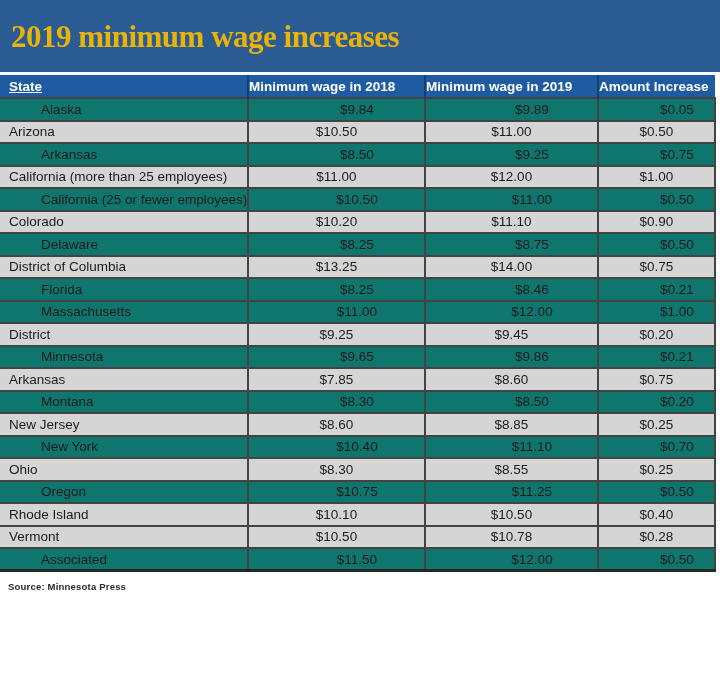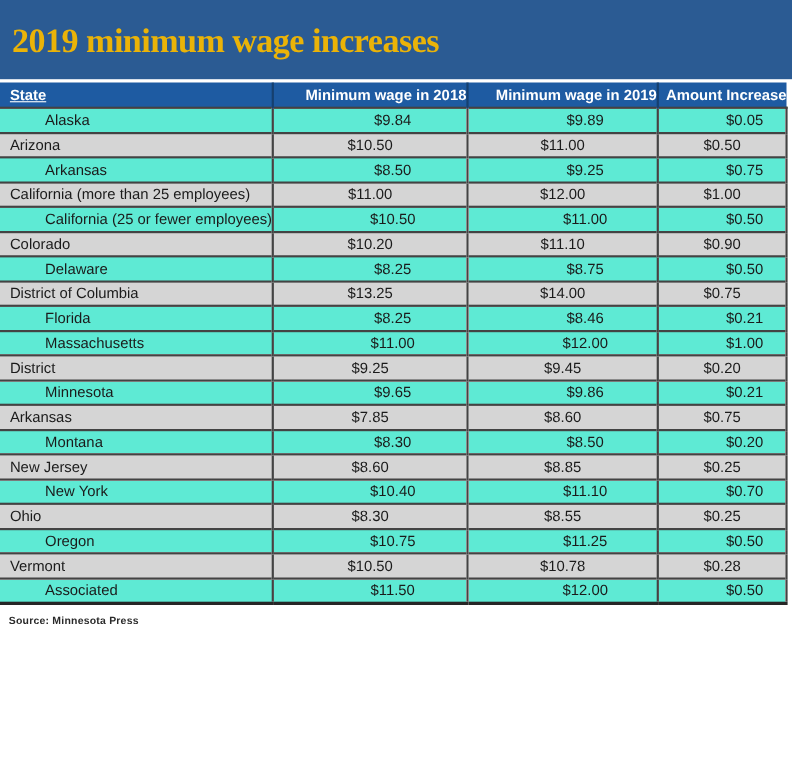--- a/index.html
+++ b/index.html
@@ -38,39 +38,39 @@
   col.c-2019  { width: 173px; }
   col.c-inc   { width: 117px; }
   thead th {
     background: #1e5ba2;
     color: #ffffff;
     font-size: 13.5px;
     font-weight: 700;
     height: 23px;
     padding: 0;
     border-right: 2px solid #16406f;
-    text-align: right;
+    text-align: left;
     white-space: nowrap;
   }
   thead th:last-child { border-right: none; }
   thead th.state-h { text-align: left; padding-left: 9px; text-decoration: underline; }
   tbody td {
     font-size: 13.5px;
     color: #1b1b1b;
     height: 22.5px;
     padding: 0;
     border-top: 2px solid #434343;
     border-right: 2px solid #434343;
     white-space: nowrap;
     overflow: hidden;
   }
   tbody tr:last-child td { border-bottom: 3px solid #262626; }
   tbody td.state { text-align: left; padding-left: 9px; }
   tbody td.money { text-align: center; }
-  tbody tr.row td { background: #5eead4; padding-left: 41px; }
+  tbody tr.row td { background: #0f766e; padding-left: 41px; }
   tbody tr.row-alt td { background: #d5d5d5; }
   .source-note {
     margin: 9px 0 0 8px;
     font-size: 9.5px;
     font-weight: 700;
     color: #2a2a2a;
     letter-spacing: 0.2px;
   }
 </style>
 </head>
@@ -199,20 +199,26 @@
           <td class="money">$8.55</td>
           <td class="money">$0.25</td>
         </tr>
         <tr class="row">
           <td class="state">Oregon</td>
           <td class="money">$10.75</td>
           <td class="money">$11.25</td>
           <td class="money">$0.50</td>
         </tr>
         <tr class="row-alt">
+          <td class="state">Rhode Island</td>
+          <td class="money">$10.10</td>
+          <td class="money">$10.50</td>
+          <td class="money">$0.40</td>
+        </tr>
+        <tr class="row-alt">
           <td class="state">Vermont</td>
           <td class="money">$10.50</td>
           <td class="money">$10.78</td>
           <td class="money">$0.28</td>
         </tr>
         <tr class="row">
           <td class="state">Associated</td>
           <td class="money">$11.50</td>
           <td class="money">$12.00</td>
           <td class="money">$0.50</td>

